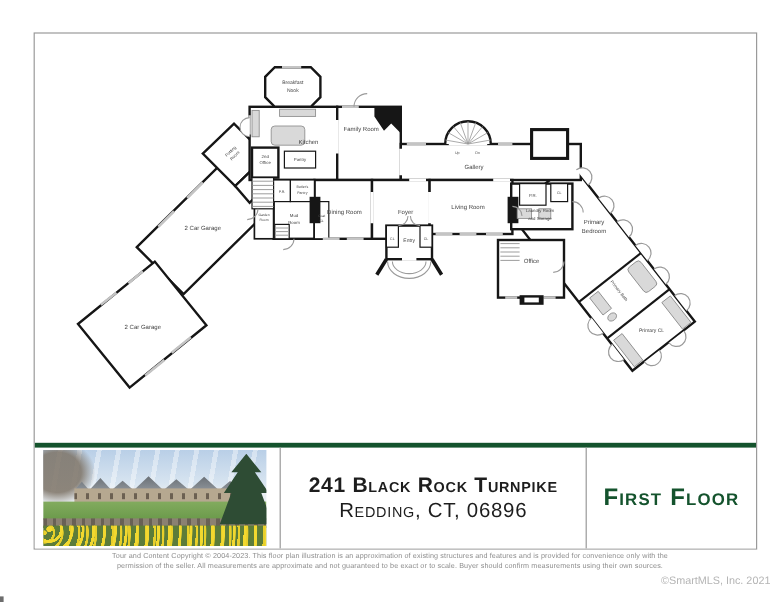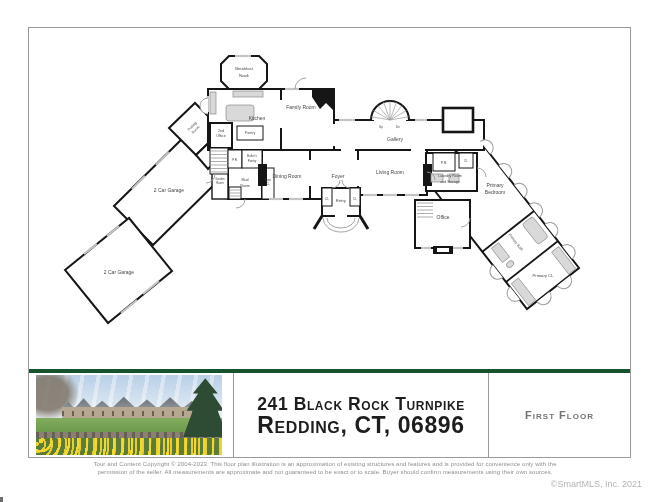--- a/index.html
+++ b/index.html
@@ -17,22 +17,22 @@
   .rl5{font-size:2.8px;}
   
   .band{position:absolute;left:0;bottom:0;width:100%;height:88px;border-top:4px solid #14532d;
         display:flex;box-sizing:border-box;background:#fff;margin-top:36px;}
   .cell{box-sizing:border-box;height:100%;}
   .photo-cell{width:204px;position:relative;}
   .address-cell{width:255px;border-left:1px solid #9a9a9a;display:flex;flex-direction:column;
                 align-items:center;justify-content:center;}
   .floor-cell{flex:1;border-left:1px solid #9a9a9a;display:flex;align-items:center;justify-content:center;}
   .addr1{font-weight:bold;font-variant:small-caps;font-size:17.5px;letter-spacing:.6px;color:#1d1d1d;line-height:21px;}
-  .addr2{font-weight:bold;font-variant:small-caps;font-size:23px;letter-spacing:.6px;color:#1d1d1d;line-height:21px;}
-  .floor-label{font-weight:bold;font-variant:small-caps;font-size:11px;letter-spacing:1px;color:#737373;}
+  .addr2{font-weight:normal;font-variant:small-caps;font-size:17px;letter-spacing:.6px;color:#1d1d1d;line-height:21px;}
+  .floor-label{font-weight:bold;font-variant:small-caps;font-size:20px;letter-spacing:1px;color:#14532d;}
   
   .photo{position:absolute;left:7px;top:2px;right:11px;bottom:2px;overflow:hidden;
          background:linear-gradient(180deg,#b9cfe7 0%,#d7e4f0 34%,#e9eef2 46%,#e9eef2 50%);}
   .ph-clouds{position:absolute;left:0;top:0;width:100%;height:45%;opacity:.5;
          background:repeating-linear-gradient(100deg,rgba(255,255,255,0) 0 12px,rgba(255,255,255,.8) 12px 16px);}
   .ph-roof{position:absolute;left:14%;right:3%;top:26%;height:16%;
          background:linear-gradient(180deg,#686e74,#8e949a);
          clip-path:polygon(0% 100%,4% 45%,8% 100%,14% 20%,20% 100%,26% 38%,32% 100%,40% 8%,48% 100%,55% 28%,62% 100%,70% 12%,78% 100%,84% 40%,90% 100%,96% 52%,100% 100%);}
   .ph-wall{position:absolute;left:14%;right:3%;top:40%;height:15%;background:#b6a890;}
   .ph-windows{position:absolute;left:0;right:0;top:32%;height:46%;

